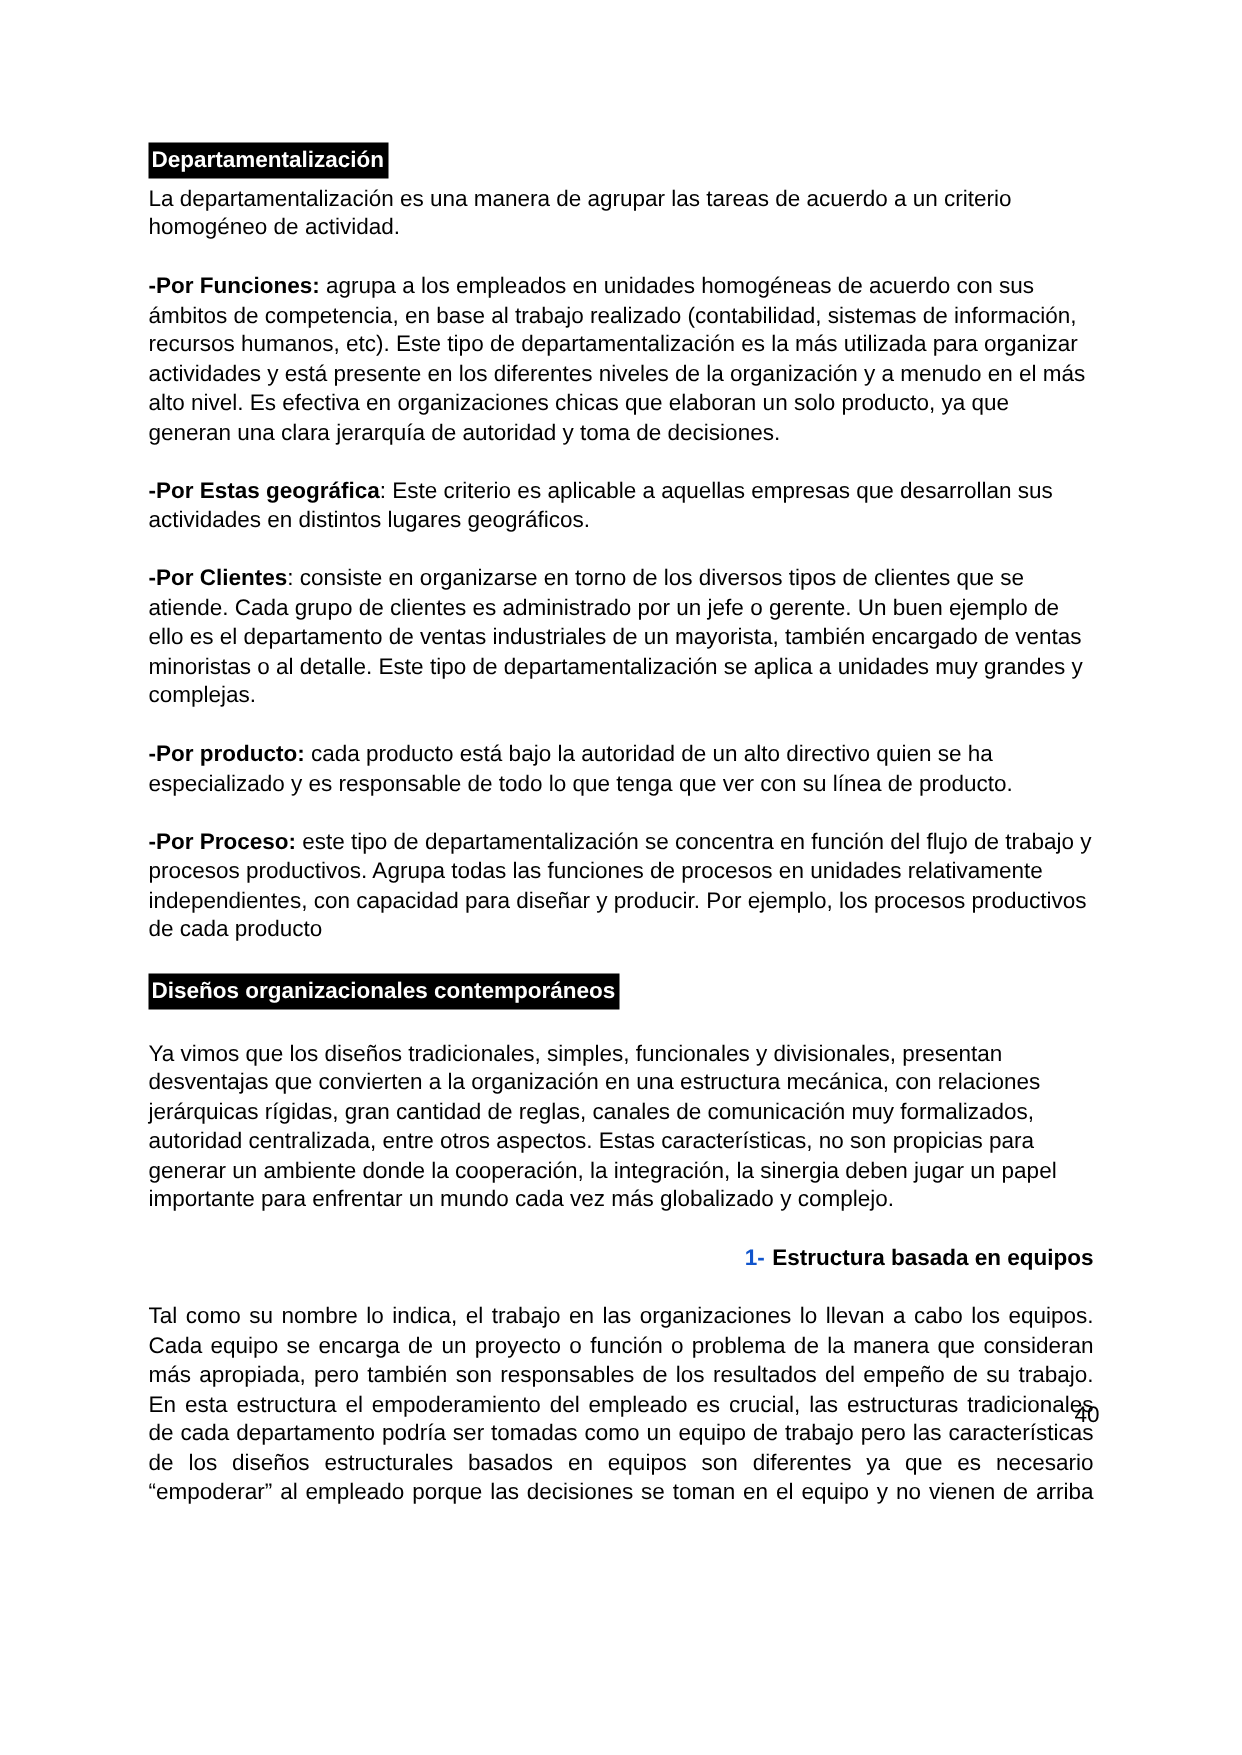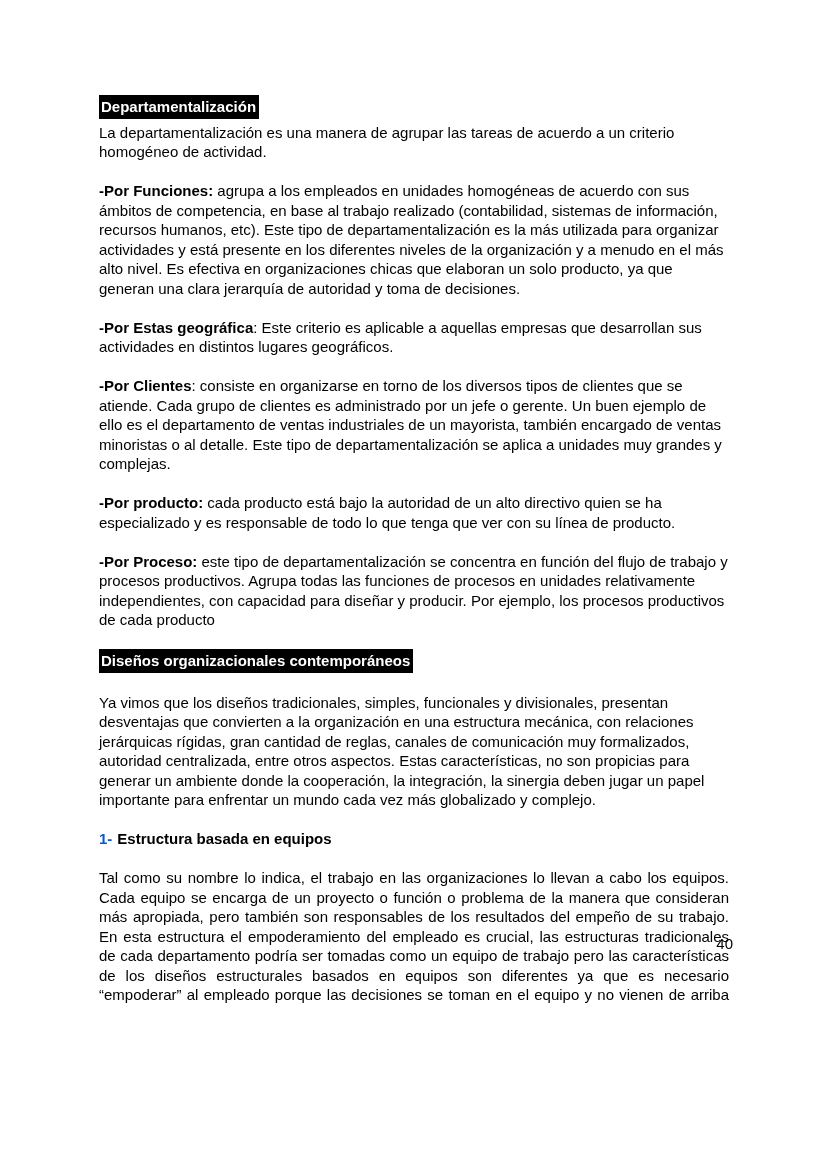--- a/index.html
+++ b/index.html
@@ -22,21 +22,21 @@
   .justify { text-align: justify; }
   .heading-row { margin: 0 0 4px 0; }
   .heading-row.h2 { margin: 0 0 20px 0; }
   .black-heading {
     display: inline-block;
     background: #000000;
     color: #ffffff;
     font-weight: bold;
     padding: 2px 3px 2px 2px;
   }
-  .subheading { margin: 0 0 19.5px 0; font-weight: bold; }
+  .subheading { margin: 0 0 19.5px 0; font-weight: bold; text-align: right; }
   .subheading .num { color: #1155cc; margin-right: 5px; font-weight: bold; }
   .bullet {
     margin: 8px 0 0 0;
     padding-left: 28px;
     display: flex;
     align-items: baseline;
   }
   .bullet .marker { margin-right: 13px; font-size: 13px; }
   .u { text-decoration: underline; margin-left: 12px; }
   .page-number {

